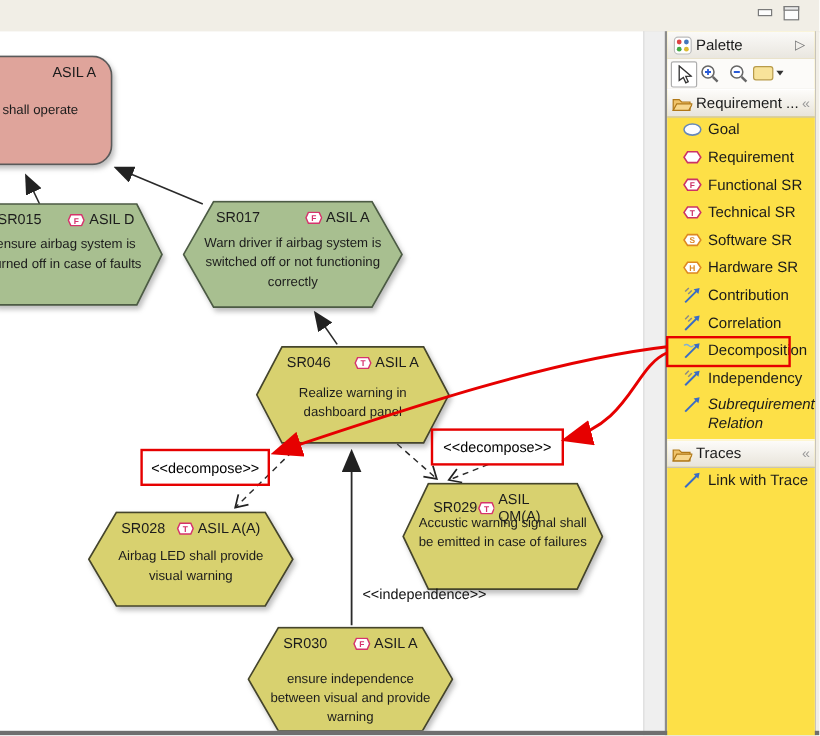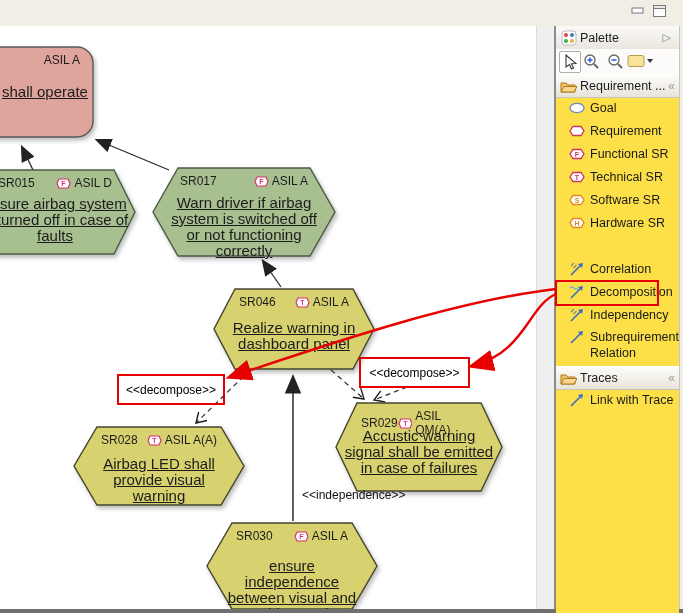--- a/index.html
+++ b/index.html
@@ -21,21 +21,21 @@
   
   .node{position:absolute;z-index:2;}
   .node .shape{position:absolute;left:0;top:0;filter:drop-shadow(2px 3px 2px rgba(90,90,90,.4));}
   .hex-green{fill:#a8bf90;stroke:#4c5b44;stroke-width:1.4;}
   .hex-yellow{fill:#d8d16f;stroke:#45452c;stroke-width:1.4;}
   .goal-rect{fill:#dfa49b;stroke:#5a5a5a;stroke-width:1.4;}
   .hdr{position:absolute;top:7px;display:flex;justify-content:space-between;align-items:center;font-size:12px;color:#1c1c1c;}
   .hright{display:flex;align-items:center;gap:3px;}
   .stereo polygon{fill:#fff;stroke:#d6336c;stroke-width:1.2;}
   .stereo text{font-size:7px;font-weight:bold;fill:#d6336c;text-anchor:middle;font-family:"Liberation Sans",sans-serif;}
-  .nbody{position:absolute;left:0;right:0;margin:0 auto;text-align:center;font-size:15px;line-height:16px;color:#1c1c1c;text-decoration:underline;}
+  .nbody{position:absolute;left:0;right:0;margin:0 auto;text-align:center;font-size:11px;line-height:16px;color:#1c1c1c;}
 
   
   .red-box{position:absolute;border:2px solid #e60000;background:transparent;z-index:10;display:flex;align-items:center;justify-content:center;font-size:12px;color:#000000;}
   .plain-label{position:absolute;font-size:12px;color:#111;z-index:3;}
 
   
   .annot{position:absolute;left:0;top:0;z-index:40;pointer-events:none;}
   .palette-red-box{position:absolute;left:555px;top:280px;width:100px;height:22px;border:2px solid #e60000;z-index:45;}
 
   
@@ -46,21 +46,21 @@
   .pal-toolbar{position:absolute;left:0;top:23px;width:123px;height:25px;background:#fcfbf9;border-bottom:1px solid #ddd9cf;}
   .tool{position:absolute;top:2px;width:20px;height:20px;display:flex;align-items:center;justify-content:center;}
   .tool.selected{border:1px solid #adadad;background:#ffffff;border-radius:2px;}
   .drawer-hdr{position:absolute;left:0;width:123px;height:22px;background:linear-gradient(#fdfcfa,#e8e4da);border-top:1px solid #fff;border-bottom:1px solid #c9c4b6;display:flex;align-items:center;}
   .drawer-hdr .lbl{margin-left:24px;white-space:nowrap;}
   .pin{position:absolute;right:6px;color:#999;font-size:12px;letter-spacing:-2px;}
   .pal-item{position:absolute;left:0;width:123px;height:23px;display:flex;align-items:center;cursor:pointer;}
   .pal-item .ico{position:absolute;left:13px;width:17px;height:14px;display:flex;align-items:center;}
   .pal-item .lbl{margin-left:34px;white-space:nowrap;}
   .pal-item.two-line{height:40px;align-items:flex-start;}
-  .pal-item.two-line .lbl{margin-top:3px;white-space:normal;line-height:16px;}
+  .pal-item.two-line .lbl{margin-top:3px;white-space:normal;line-height:16px;font-style:italic;}
   .mini-hex{fill:#fff;stroke:#cc3366;stroke-width:1.3;}
   .mini-hex.orange{stroke:#dd8822;}
   .mini-letter{font-size:7px;font-weight:bold;fill:#cc3366;text-anchor:middle;font-family:"Liberation Sans",sans-serif;}
   .mini-letter.orange{fill:#dd8822;}
 </style>
 </head>
 <body>
 
 <div id="app">
 
@@ -317,20 +317,31 @@
     </div>
     <div class="pal-item" style="top:185px">
       <span class="ico">
           <svg width="16" height="12">
             <polygon points="4,1.5 12,1.5 15,6 12,10.5 4,10.5 1,6" class="mini-hex orange"></polygon>
             <text x="8" y="8.6" class="mini-letter orange">H</text>
           </svg>
         </span>
       <span class="lbl">Hardware SR</span>
     </div>
+    <div class="pal-item" style="top:208px">
+      <span class="ico">
+          <svg width="16" height="14" viewBox="0 0 16 14">
+            <line x1="2" y1="13" x2="12" y2="3" stroke="#3a6cc6" stroke-width="1.6"></line>
+            <path d="M9,2 L14,1 L13,6 Z" fill="#3a6cc6"></path>
+            <line x1="2" y1="4" x2="5" y2="1" stroke="#888" stroke-width="1.2"></line>
+            <line x1="4.5" y1="6" x2="7.5" y2="3" stroke="#888" stroke-width="1.2"></line>
+          </svg>
+        </span>
+      <span class="lbl">Contribution</span>
+    </div>
     <div class="pal-item" style="top:231px">
       <span class="ico">
           <svg width="16" height="14" viewBox="0 0 16 14">
             <line x1="2" y1="13" x2="12" y2="3" stroke="#3a6cc6" stroke-width="1.6"></line>
             <path d="M9,2 L14,1 L13,6 Z" fill="#3a6cc6"></path>
             <line x1="2" y1="4" x2="5" y2="1" stroke="#888" stroke-width="1.2"></line>
             <line x1="4.5" y1="6" x2="7.5" y2="3" stroke="#888" stroke-width="1.2"></line>
           </svg>
         </span>
       <span class="lbl">Correlation</span>

